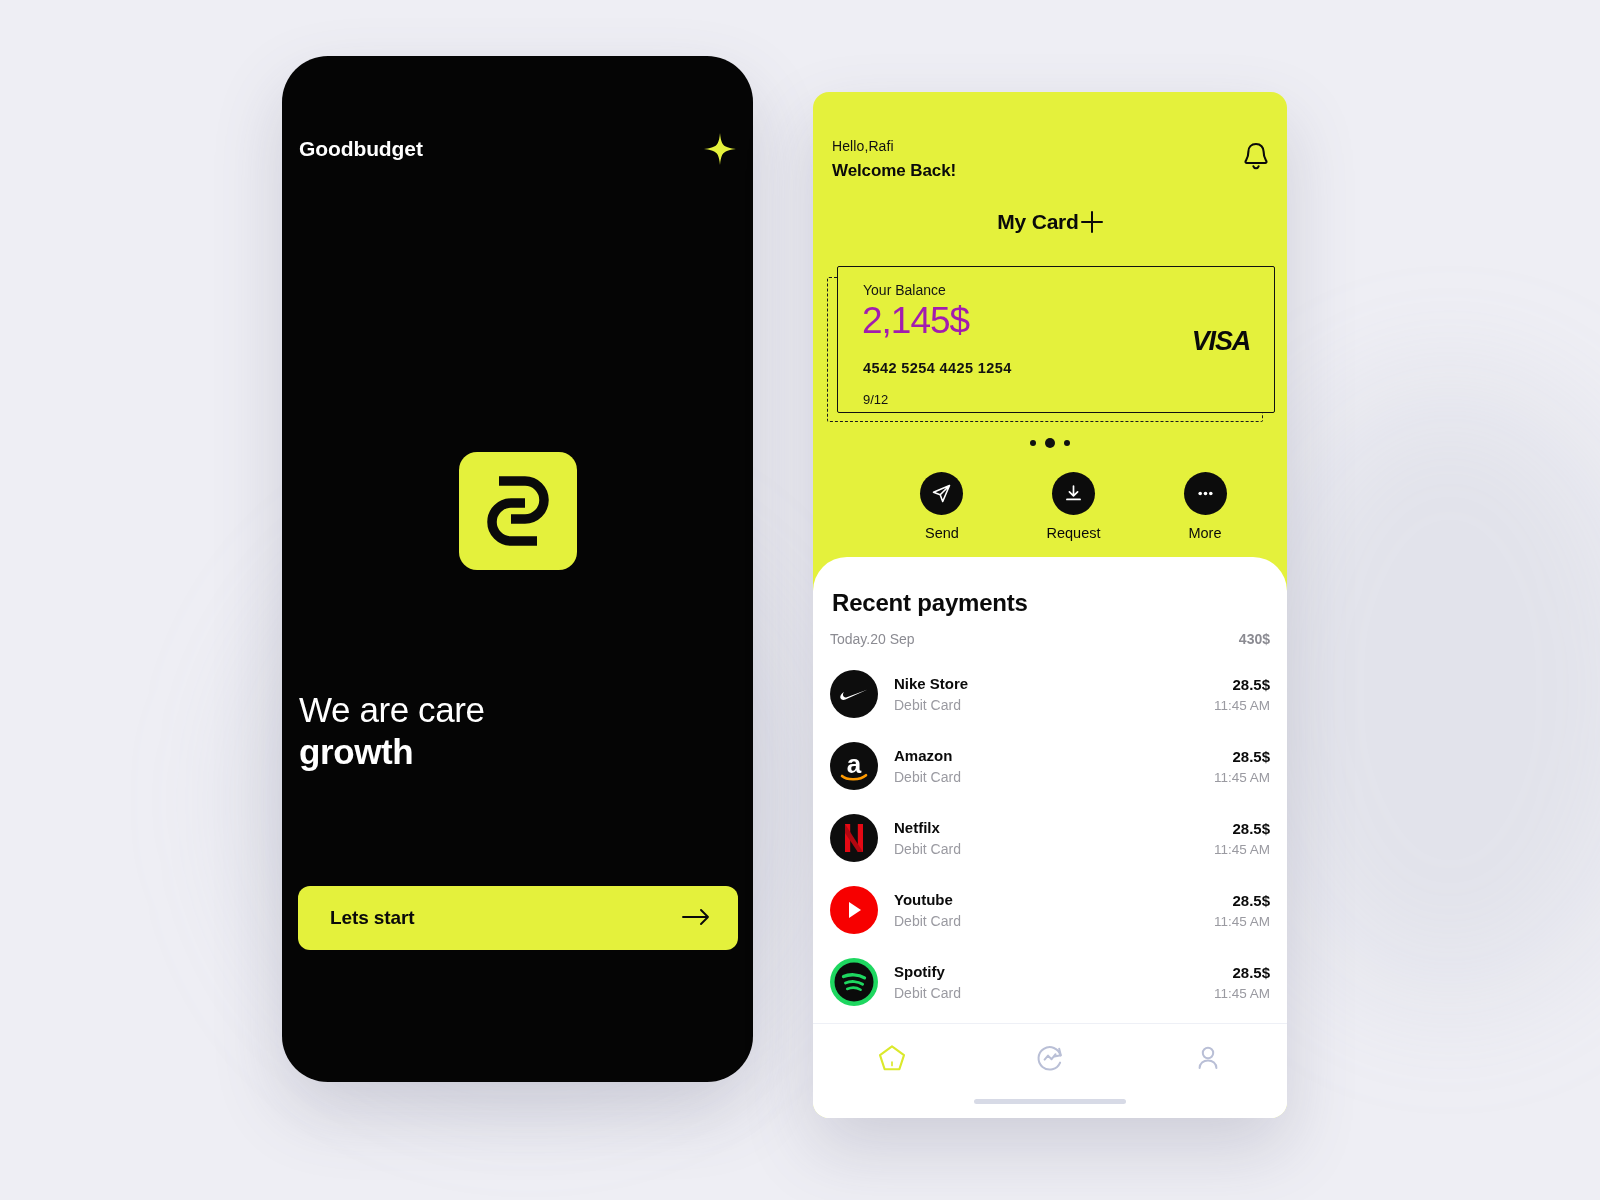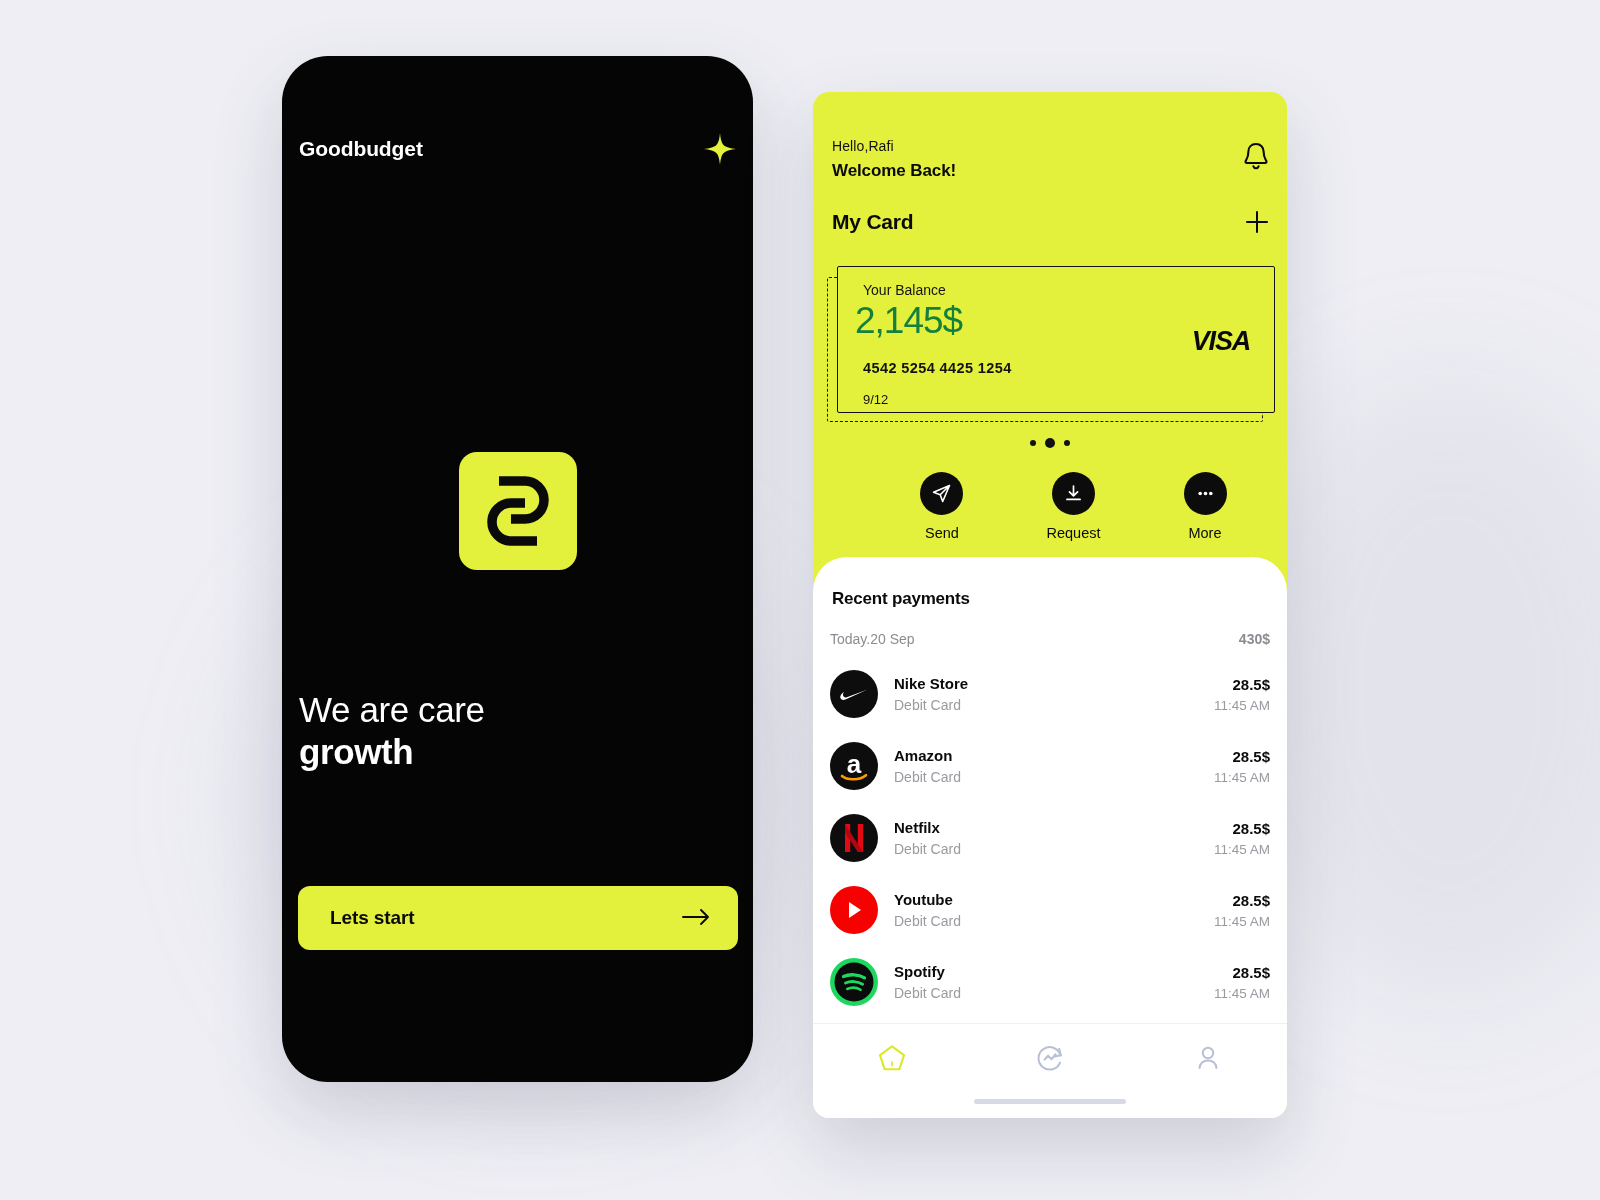--- a/index.html
+++ b/index.html
@@ -137,21 +137,21 @@
     position:absolute;
     right:17px; top:48px;
     width:28px; height:32px;
     cursor:pointer;
   }
 
   .mycard-row {
     position:absolute;
     left:19px; right:17px;
     top:117px;
-    display:flex; align-items:center; justify-content:space-between;
+    display:flex; align-items:center; justify-content:center;
   }
   .mycard-title {
     color:#0a0a0a;
     font-size:21px;
     font-weight:700;
     letter-spacing:-0.2px;
   }
   .plus-btn {
     width:26px; height:26px;
     cursor:pointer;
@@ -177,22 +177,22 @@
     width:438px; height:147px;
     border:1.8px solid #111111;
     background:#e4f13c;
     border-radius:2px;
   }
   .bal-label {
     position:absolute; left:25px; top:15px;
     color:#141414; font-size:14px; font-weight:400;
   }
   .bal-amount {
-    position:absolute; left:17px; top:33px;
-    color:#15803d; font-size:37px; font-weight:400; letter-spacing:-1px;
+    position:absolute; left:24px; top:33px;
+    color:#a21caf; font-size:37px; font-weight:400; letter-spacing:-1px;
   }
   .card-number {
     position:absolute; left:25px; top:93px;
     color:#121212; font-size:14.5px; font-weight:700; letter-spacing:0.4px;
   }
   .card-exp {
     position:absolute; left:25px; top:125px;
     color:#121212; font-size:13px; font-weight:400;
   }
   .visa {
@@ -233,21 +233,21 @@
   .sheet {
     position:absolute;
     left:0; right:0;
     top:465px; bottom:0;
     background:#ffffff;
     border-top-left-radius:34px;
     border-top-right-radius:34px;
   }
   .sheet-title {
     position:absolute; left:19px; top:32px;
-    color:#0b0b0b; font-size:17px; font-weight:700; letter-spacing:-0.2px;
+    color:#0b0b0b; font-size:24px; font-weight:700; letter-spacing:-0.2px;
   }
   .day-row {
     position:absolute; left:17px; right:17px; top:74px;
     display:flex; justify-content:space-between; align-items:center;
   }
   .day-label { color:#8b8b92; font-size:14px; }
   .day-total { color:#8b8b92; font-size:14px; font-weight:600; }
 
   .tx-list {
     position:absolute; left:17px; right:17px; top:101px;

